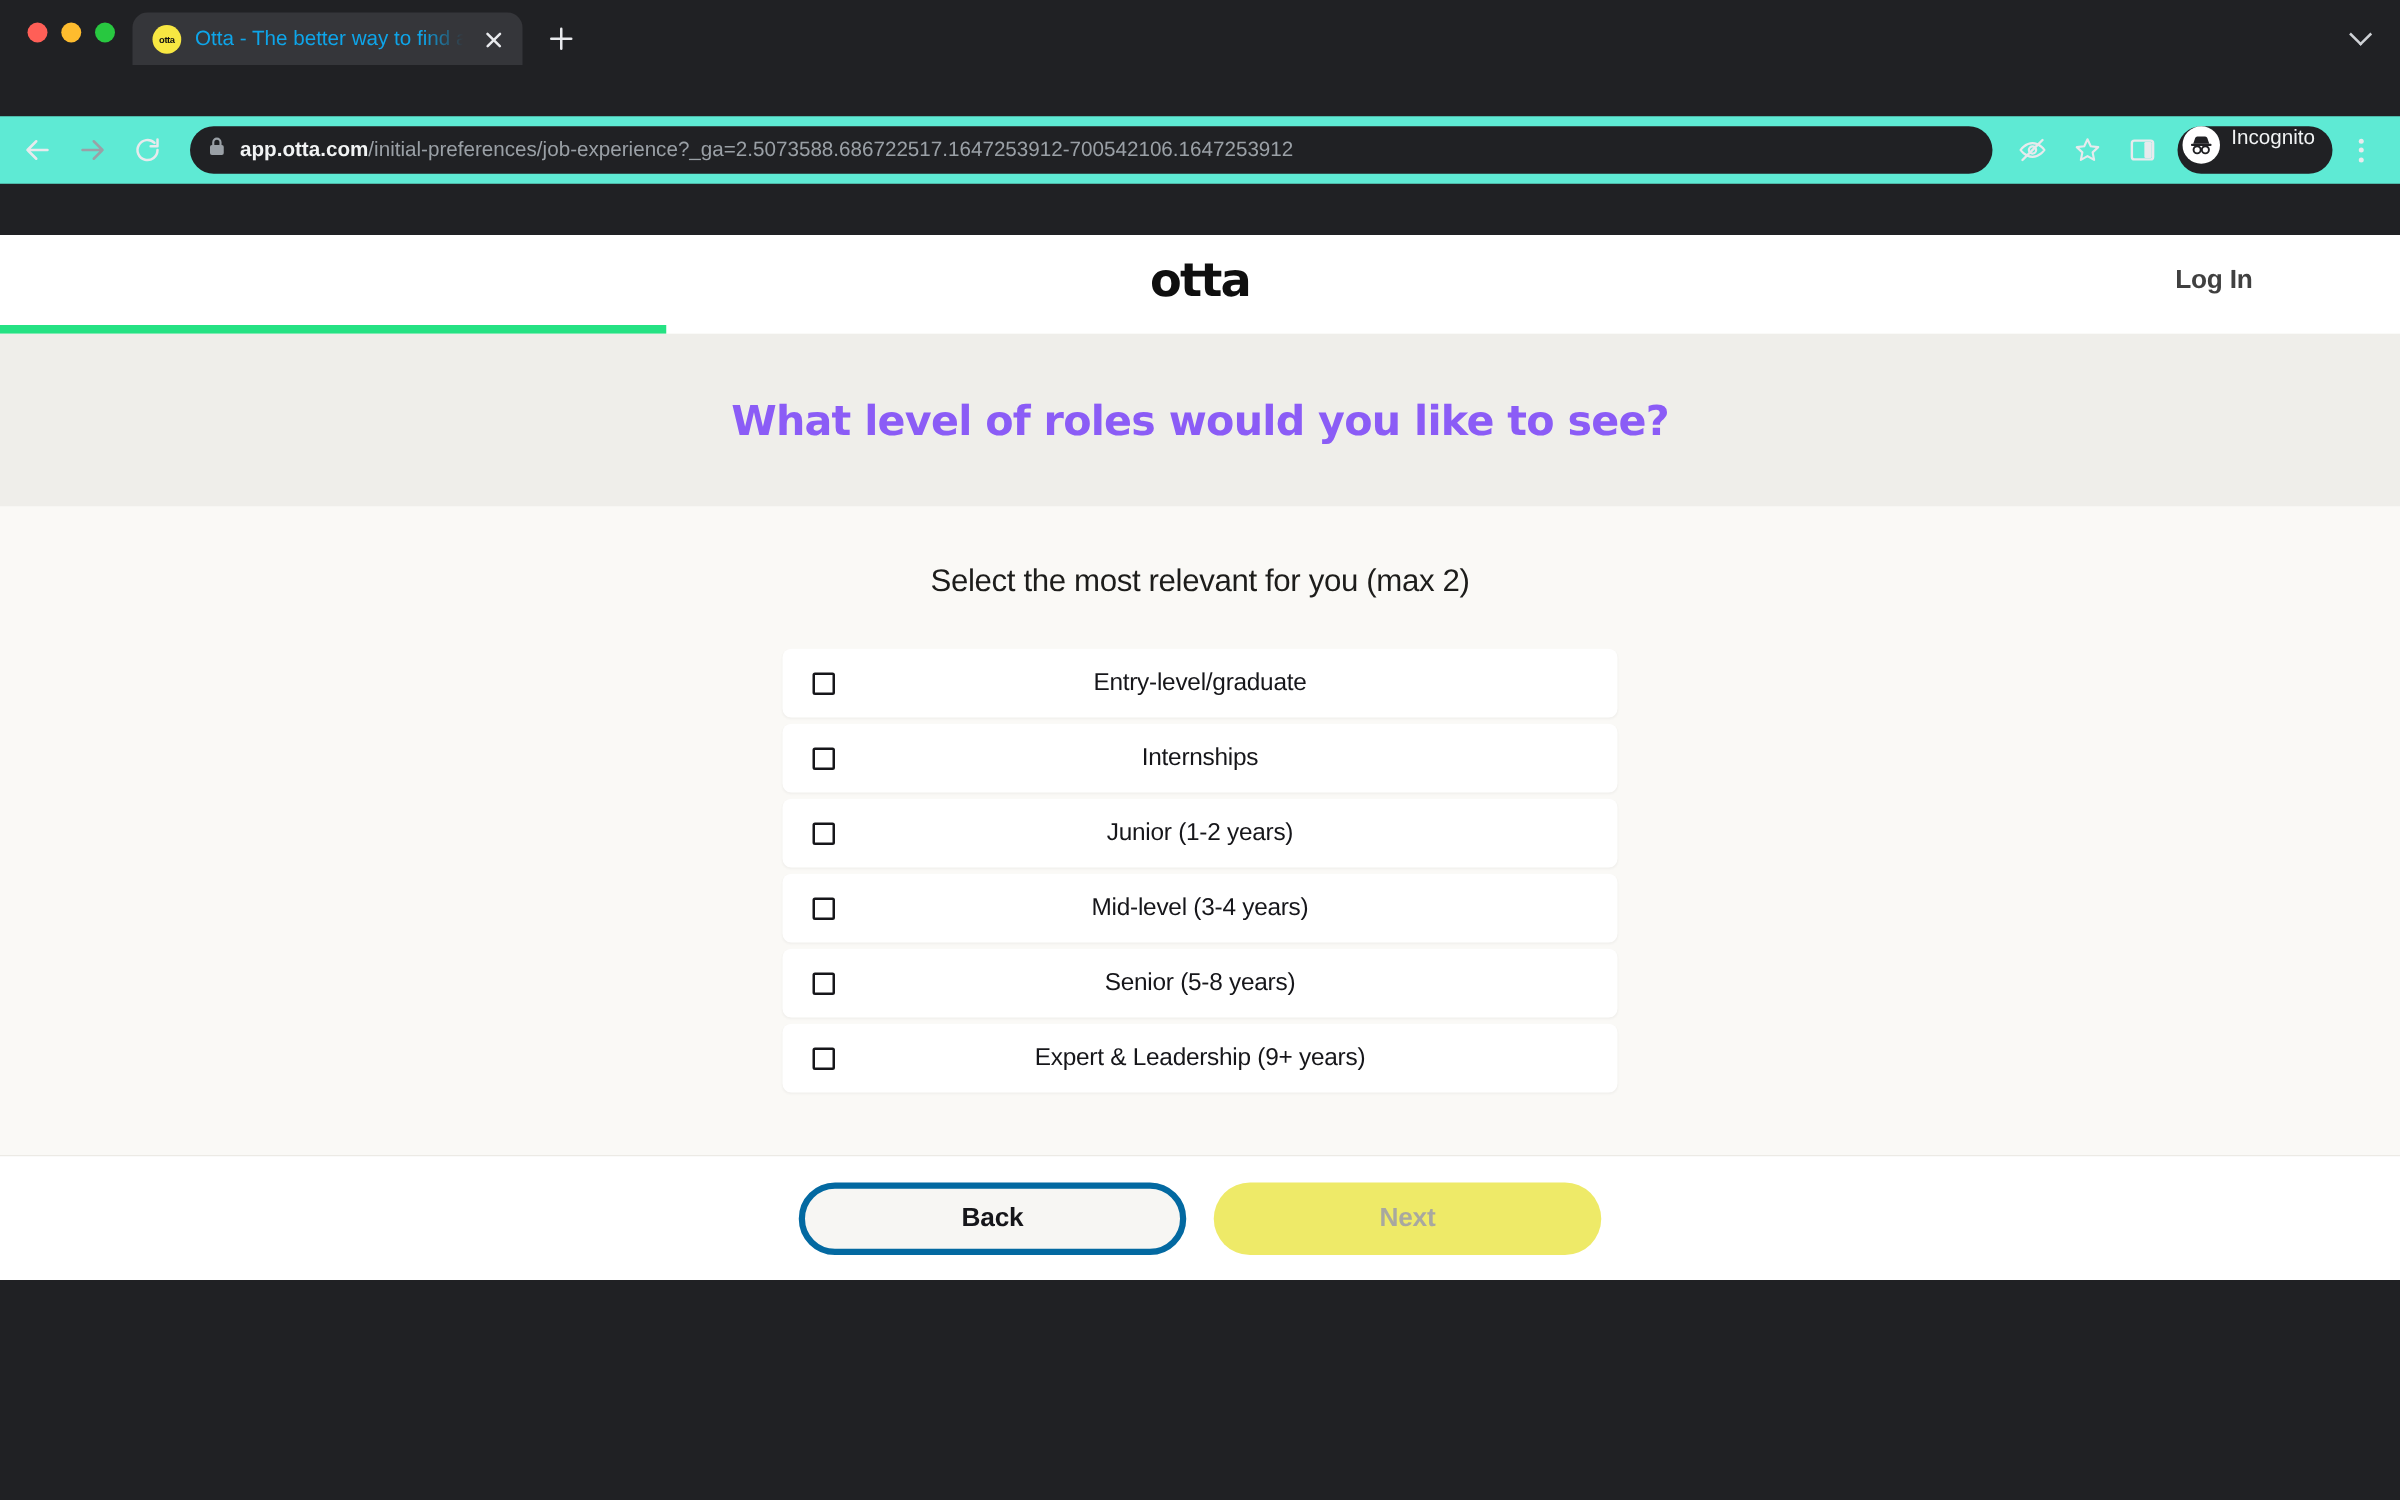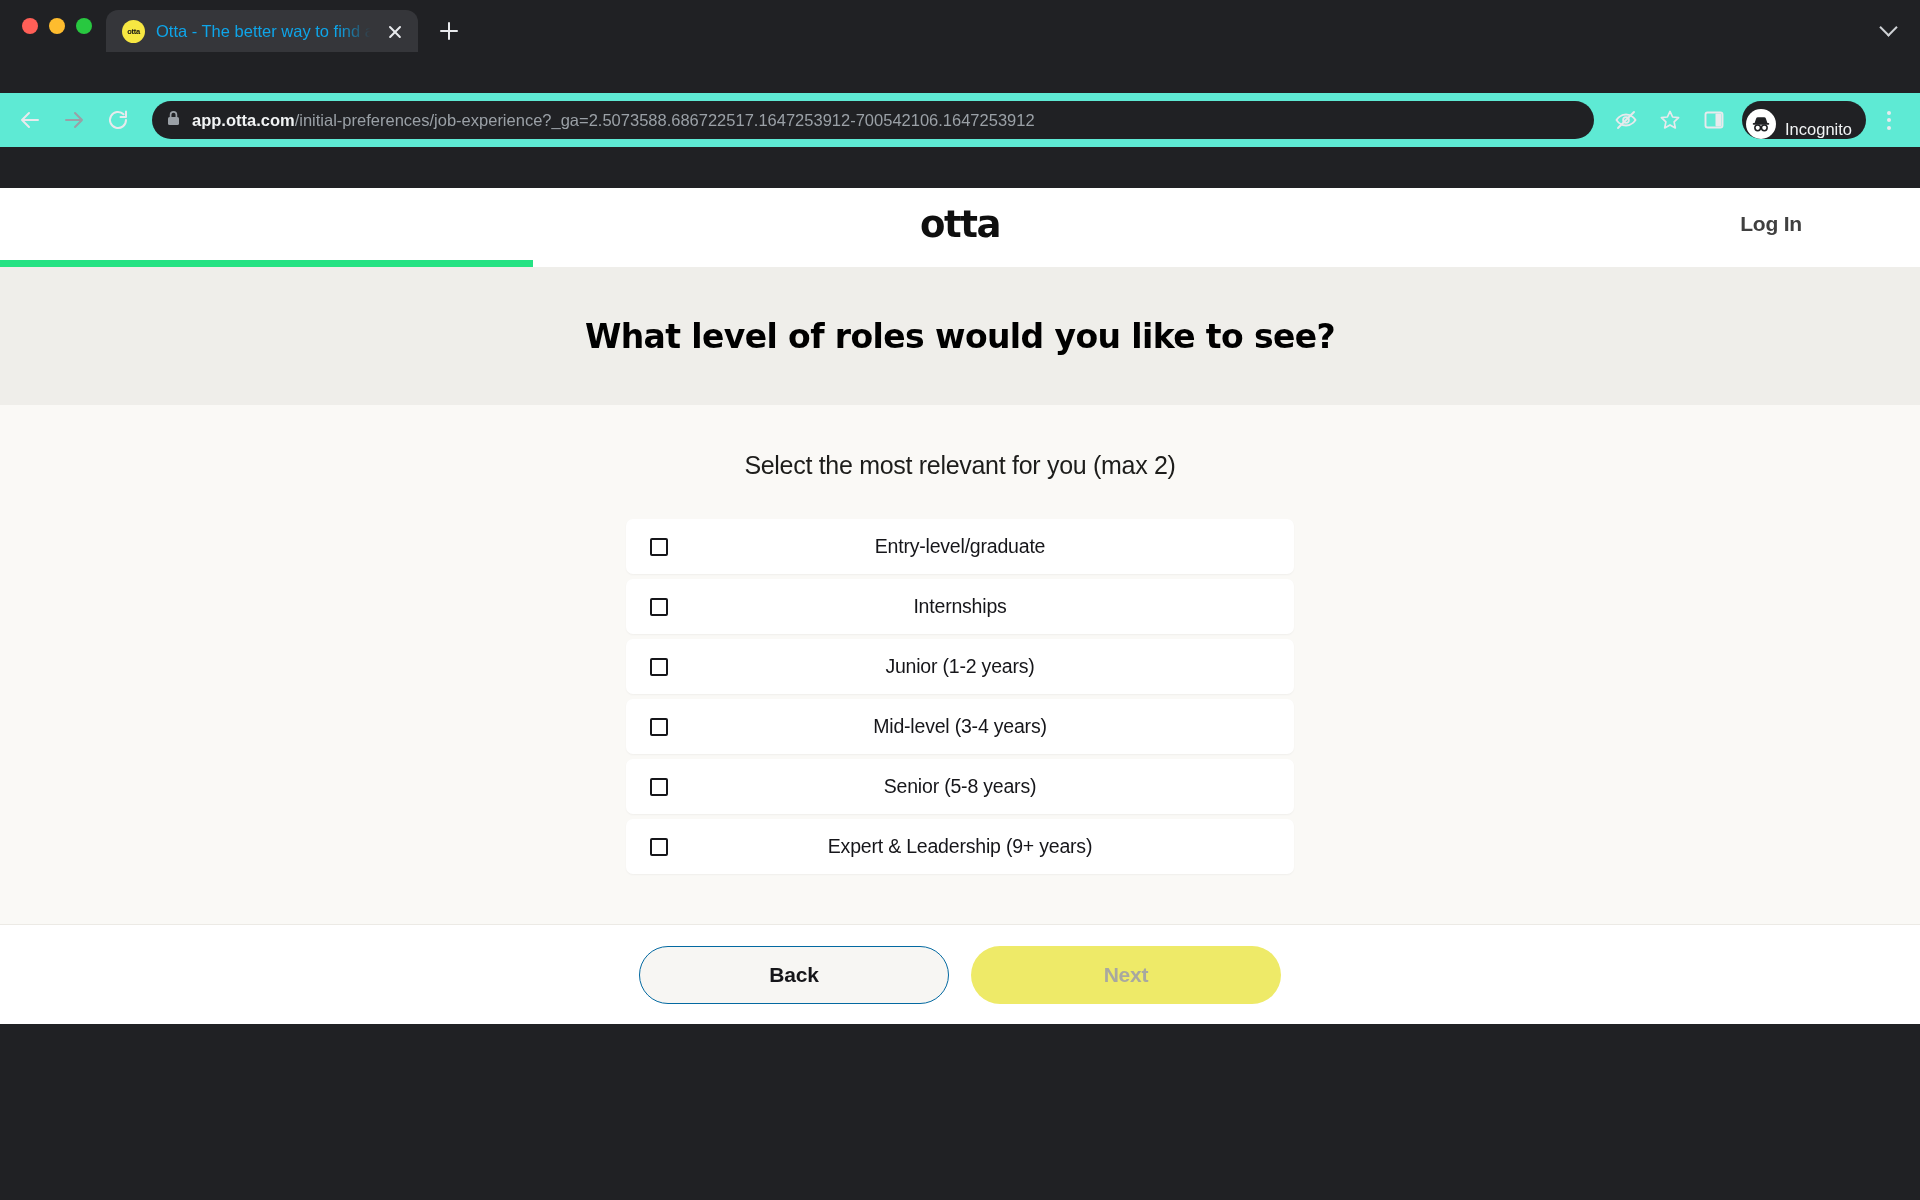--- a/index.html
+++ b/index.html
@@ -71,21 +71,21 @@
 
   .omnibox {
     flex: 1; height: 38px; background: #202124; border-radius: 19px; margin: 0 8px 0 10px;
     display: flex; align-items: center; padding: 0 14px; gap: 11px; min-width: 0;
   }
   .omni-url { font-size: 16.5px; white-space: nowrap; overflow: hidden; text-overflow: clip; }
   .omni-url .host { color: #f1f3f4; font-weight: 700; }
   .omni-url .path { color: #9aa0a6; }
 
   .profile-pill {
-    display: flex; align-items: flex-end; gap: 9px; height: 38px; padding: 0 14px 0 4px;
+    display: flex; align-items: flex-start; gap: 9px; height: 38px; padding: 0 14px 0 4px;
     border-radius: 19px; background: #202124; margin-left: 4px;
   }
   .incog-avatar {
     width: 30px; height: 30px; border-radius: 50%; background: #fff;
     display: flex; align-items: center; justify-content: center;
   }
   .profile-name { color: #f1f3f4; font-size: 16.5px; }
   .kebab { width: 34px; height: 34px; display: flex; flex-direction: column; align-items: center; justify-content: center; gap: 3.5px; flex: 0 0 34px; margin-left: 2px; }
   .kebab i { width: 4px; height: 4px; border-radius: 50%; background: #e8eaed; display: block; }
 
@@ -107,21 +107,21 @@
 
   .progress-track { height: 7px; width: 100%; background: #ffffff; }
   .progress-fill { height: 7px; background: #25e283; width: 533px; }
 
   .question-band {
     background: #efeeea; width: 100%; height: 138px;
     display: flex; align-items: center; justify-content: center;
   }
   .question-title {
     font-family: "DejaVu Sans", sans-serif;
-    font-size: 33px; font-weight: 700; color: #000000; letter-spacing: -0.6px;
+    font-size: 33px; font-weight: 700; color: #8b5cf6; letter-spacing: -0.6px;
     text-align: center;
   }
 
   .content { padding-top: 46px; display: flex; flex-direction: column; align-items: center; }
   .subtitle { font-size: 25px; color: #1d1d1b; letter-spacing: -0.3px; margin-bottom: 39px; }
 
   .options { width: 668px; display: flex; flex-direction: column; gap: 5px; }
   .option-row {
     height: 55px; background: #ffffff; border-radius: 7px; display: flex;
     align-items: center; position: relative; padding: 0 24px;
@@ -138,21 +138,21 @@
 
   .footer {
     position: absolute; left: 0; right: 0; bottom: 0; height: 100px;
     background: #ffffff; border-top: 1px solid #eceae5;
     display: flex; align-items: center; justify-content: center; gap: 22px;
   }
   .btn {
     width: 310px; height: 58px; border-radius: 29px; font-size: 21px; font-weight: 700;
     display: flex; align-items: center; justify-content: center; letter-spacing: -0.2px;
   }
-  .btn-back { background: #f7f6f3; border: 1px solid #0369a1; color: #16161a; }
+  .btn-back { background: #f7f6f3; border: 5px solid #0369a1; color: #16161a; }
   .btn-next { background: #eeea68; color: #a8a8a0; }
 
   .cursor { position: absolute; left: 1096px; top: 938px; width: 20px; height: 26px; pointer-events: none; }
 </style>
 </head>
 <body>
 
 <div class="browser">
 
   <div class="tabstrip">

